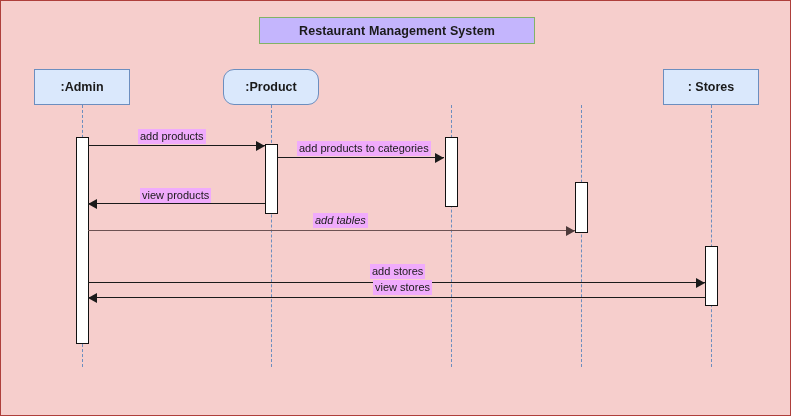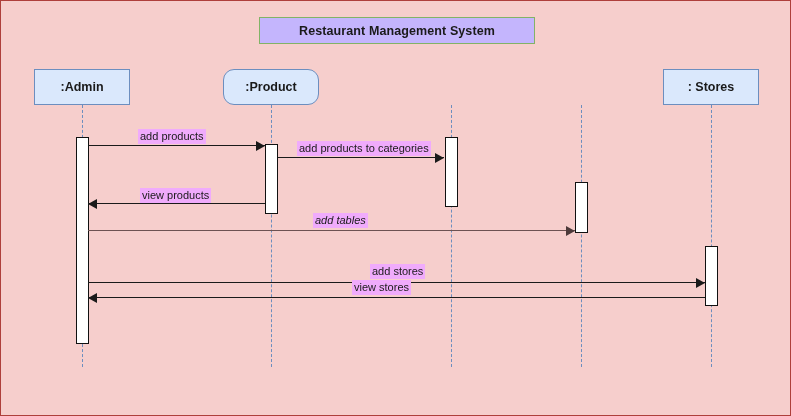--- a/index.html
+++ b/index.html
@@ -129,14 +129,14 @@
     <div class="arrow-head left" style="top: 198px; left: 87px;"></div>
     <div class="msg-label" style="left: 139px; top: 187px;">view products</div>
     <div class="msg-line muted" style="left: 87px; top: 229px; width: 487px;"></div>
     <div class="arrow-head right muted" style="top: 225px; left: 565px;"></div>
     <div class="msg-label" style="left: 312px; top: 212px; font-style: italic;">add tables</div>
     <div class="msg-line" style="left: 87px; top: 281px; width: 617px;"></div>
     <div class="arrow-head right" style="top: 277px; left: 695px;"></div>
     <div class="msg-label" style="left: 369px; top: 263px;">add stores</div>
     <div class="msg-line" style="left: 87px; top: 296px; width: 617px;"></div>
     <div class="arrow-head left" style="top: 292px; left: 87px;"></div>
-    <div class="msg-label" style="left: 351px; top: 279px;">view stores</div>
+    <div class="msg-label" style="left: 372px; top: 279px;">view stores</div>
   </div>
 
 </body></html>

